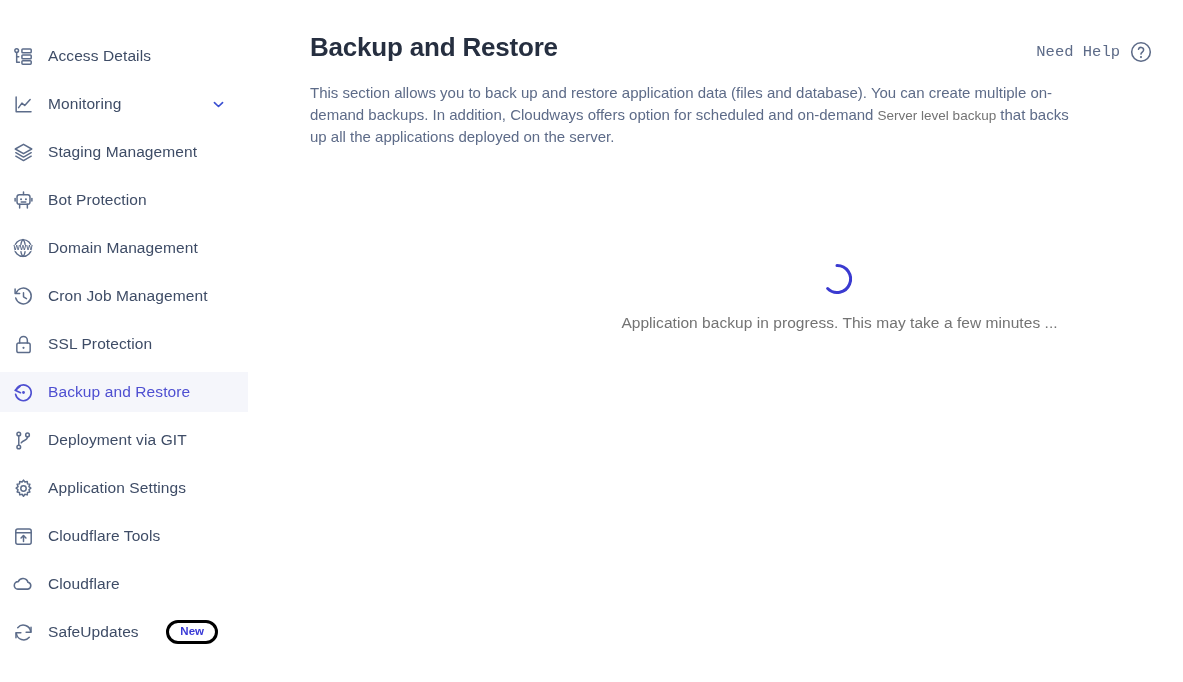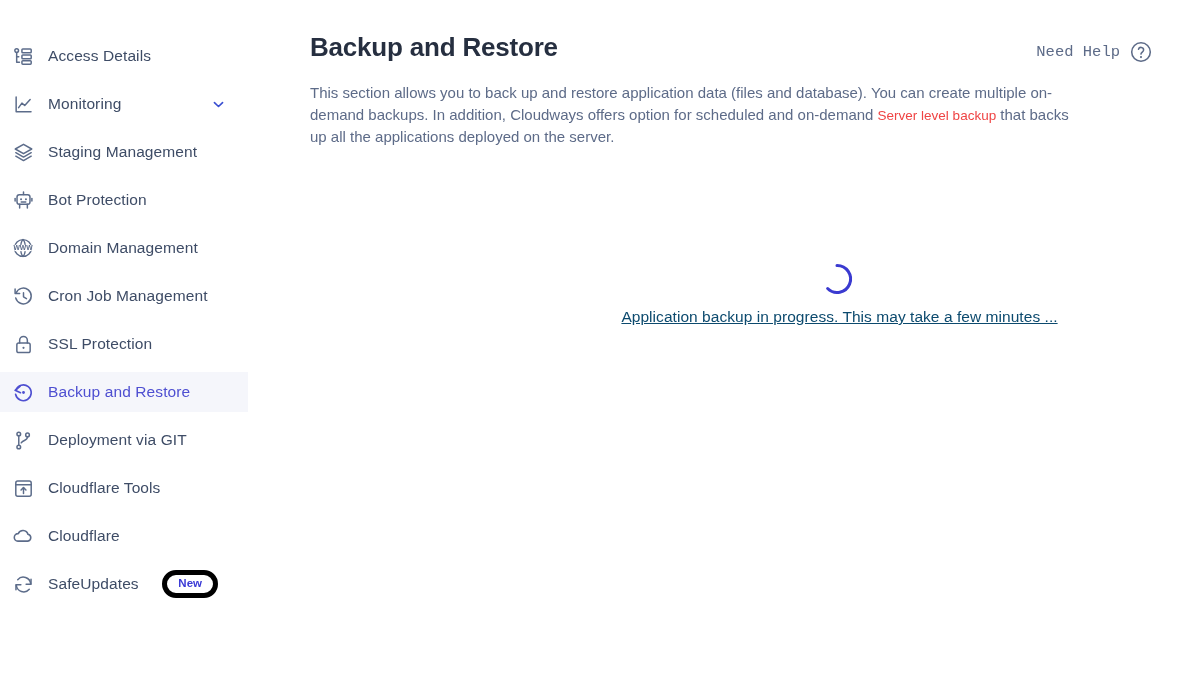--- a/index.html
+++ b/index.html
@@ -60,21 +60,21 @@
   .nav-item.active .ico { color: #4e4fd1; }
   .chev {
     margin-left: auto;
     color: #3a4fd1;
     display: flex; align-items: center;
     padding-right: 12px;
   }
   .badge-new {
     margin-left: auto;
     margin-right: 20px;
-    border: 5px solid #000000;
+    border: 3px solid #000000;
     border-radius: 20px;
     padding: 3px 11px 4px 11px;
     font-size: 11.5px;
     font-weight: bold;
     color: #3a3ad6;
     background: #ffffff;
     line-height: 1;
   }
 
   
@@ -111,21 +111,21 @@
   .need-help .qicon { color: #5d6b88; display:flex; }
 
   .page-desc {
     margin: 18px 0 0 0;
     font-size: 15px;
     line-height: 21.5px;
     color: #5d6b88;
     max-width: 768px;
   }
   .inline-link {
-    color: #ef4444;
+    color: #737373;
     font-size: 13.5px;
     text-decoration: none;
     cursor: pointer;
   }
 
   
   .loading-zone {
     position: absolute;
     left: 248px;
     right: 0;
@@ -133,26 +133,25 @@
     display: flex;
     flex-direction: column;
     align-items: center;
   }
   .spinner {
     width: 34px; height: 34px;
     margin-left: -6px;
   }
   .spinner svg { display: block; }
   .loading-text {
-    margin-top: 12px;
+    margin-top: 18px;
     font-size: 15.5px;
-    color: #0c4a6e;
+    color: #737373;
     letter-spacing: 0.05px;
     white-space: nowrap;
-    text-decoration: underline;
   }
 </style>
 </head>
 <body>
 
 <div class="app">
 
   <nav class="sidebar">
 
     <div class="nav-item">
@@ -264,20 +263,29 @@
           <circle cx="6.6" cy="4.6" r="2.1"></circle>
           <circle cx="6.6" cy="19.4" r="2.1"></circle>
           <circle cx="16.6" cy="5.6" r="2.1"></circle>
           <path d="M6.6 6.7 V17.3"></path>
           <path d="M16.6 7.7 C16.6 12.4 11.4 11.2 9.4 14.6"></path>
         </svg>
       </span>
       <span class="nav-label">Deployment via GIT</span>
     </div>
 
+    <div class="nav-item">
+      <span class="ico">
+        <svg width="21" height="21" viewBox="0 0 24 24" fill="none" stroke="currentColor" stroke-width="1.7" stroke-linecap="round" stroke-linejoin="round">
+          <circle cx="12" cy="12" r="3.1"></circle>
+          <path d="M12 2.4 L13.6 4.6 L16.3 3.9 L16.6 6.7 L19.3 7.2 L18.2 9.8 L20.4 11.6 L18.2 13.4 L19.3 16 L16.6 16.5 L16.3 19.3 L13.6 18.6 L12 20.9 L10.4 18.6 L7.7 19.3 L7.4 16.5 L4.7 16 L5.8 13.4 L3.6 11.6 L5.8 9.8 L4.7 7.2 L7.4 6.7 L7.7 3.9 L10.4 4.6 Z"></path>
+        </svg>
+      </span>
+      <span class="nav-label">Application Settings</span>
+    </div>
 
     <div class="nav-item">
       <span class="ico">
         <svg width="21" height="21" viewBox="0 0 24 24" fill="none" stroke="currentColor" stroke-width="1.7" stroke-linecap="round" stroke-linejoin="round">
           <rect x="3.2" y="3.4" width="17.6" height="17.4" rx="2.2"></rect>
           <path d="M3.2 7.8 H20.8"></path>
           <path d="M12 17.6 V11.2"></path>
           <path d="M9.2 13.8 L12 11.0 L14.8 13.8"></path>
         </svg>
       </span>

